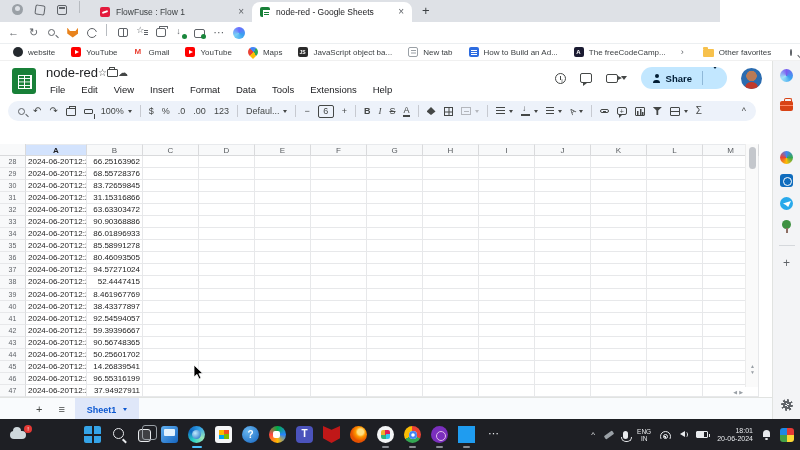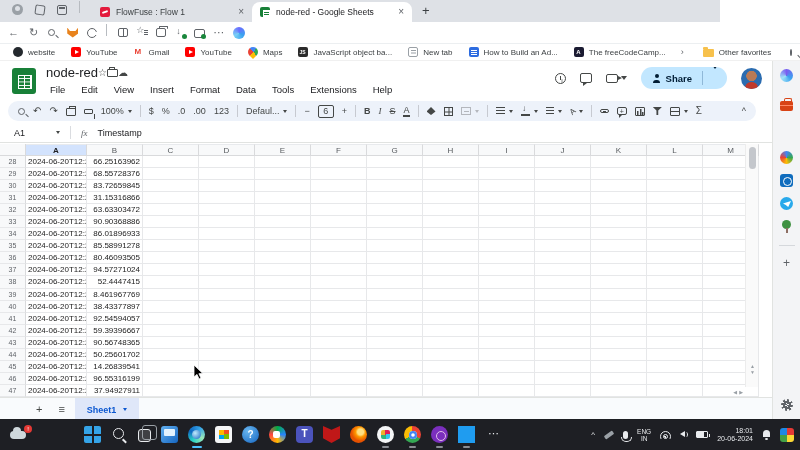--- a/index.html
+++ b/index.html
@@ -492,29 +492,20 @@
             <span class="funnel"></span>
           </span>
         <span class="ticon">
             <span class="viewsi"></span>
             <span class="tcaret"></span>
           </span>
         <span class="ticon tglyph">Σ</span>
         <span class="tb-collapse">^</span>
       </div>
 
-      <div class="fbar">
-        <span class="namebox">
-            <span>A1</span>
-            <span class="tcaret"></span>
-          </span>
-        <span class="fsep"></span>
-        <span class="fx">fx</span>
-        <span class="fvalue">Timestamp</span>
-      </div>
 
       <div class="grid">
         <div class="colhead" id="colhead">
           <div class="corner"></div>
         <div class="colh sel">A</div>
             <div class="colh">B</div>
             <div class="colh">C</div>
             <div class="colh">D</div>
             <div class="colh">E</div>
             <div class="colh">F</div>

